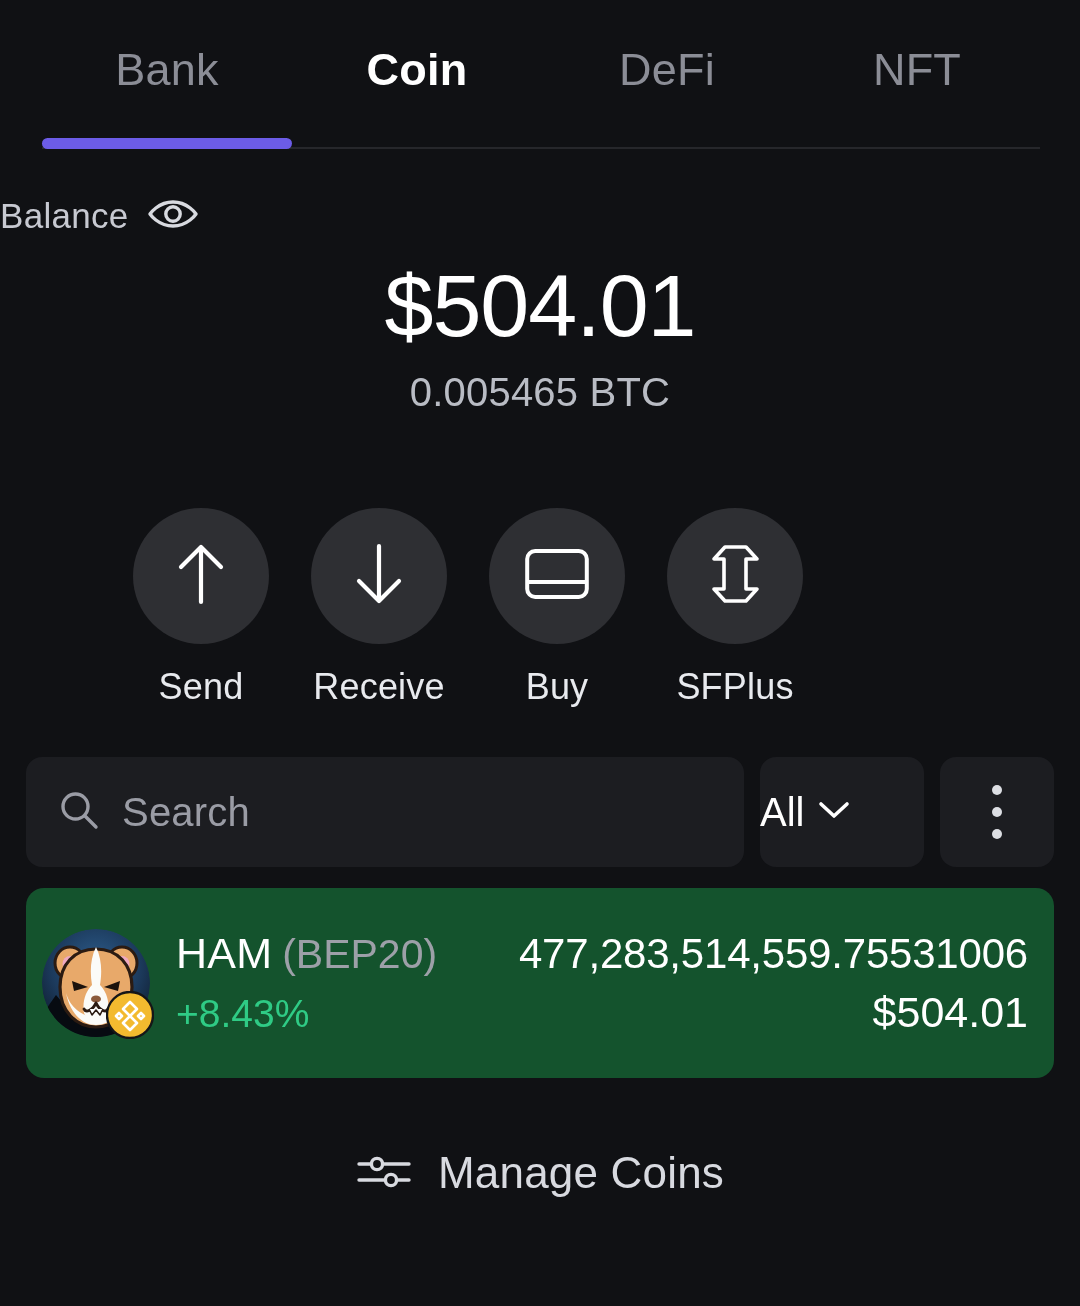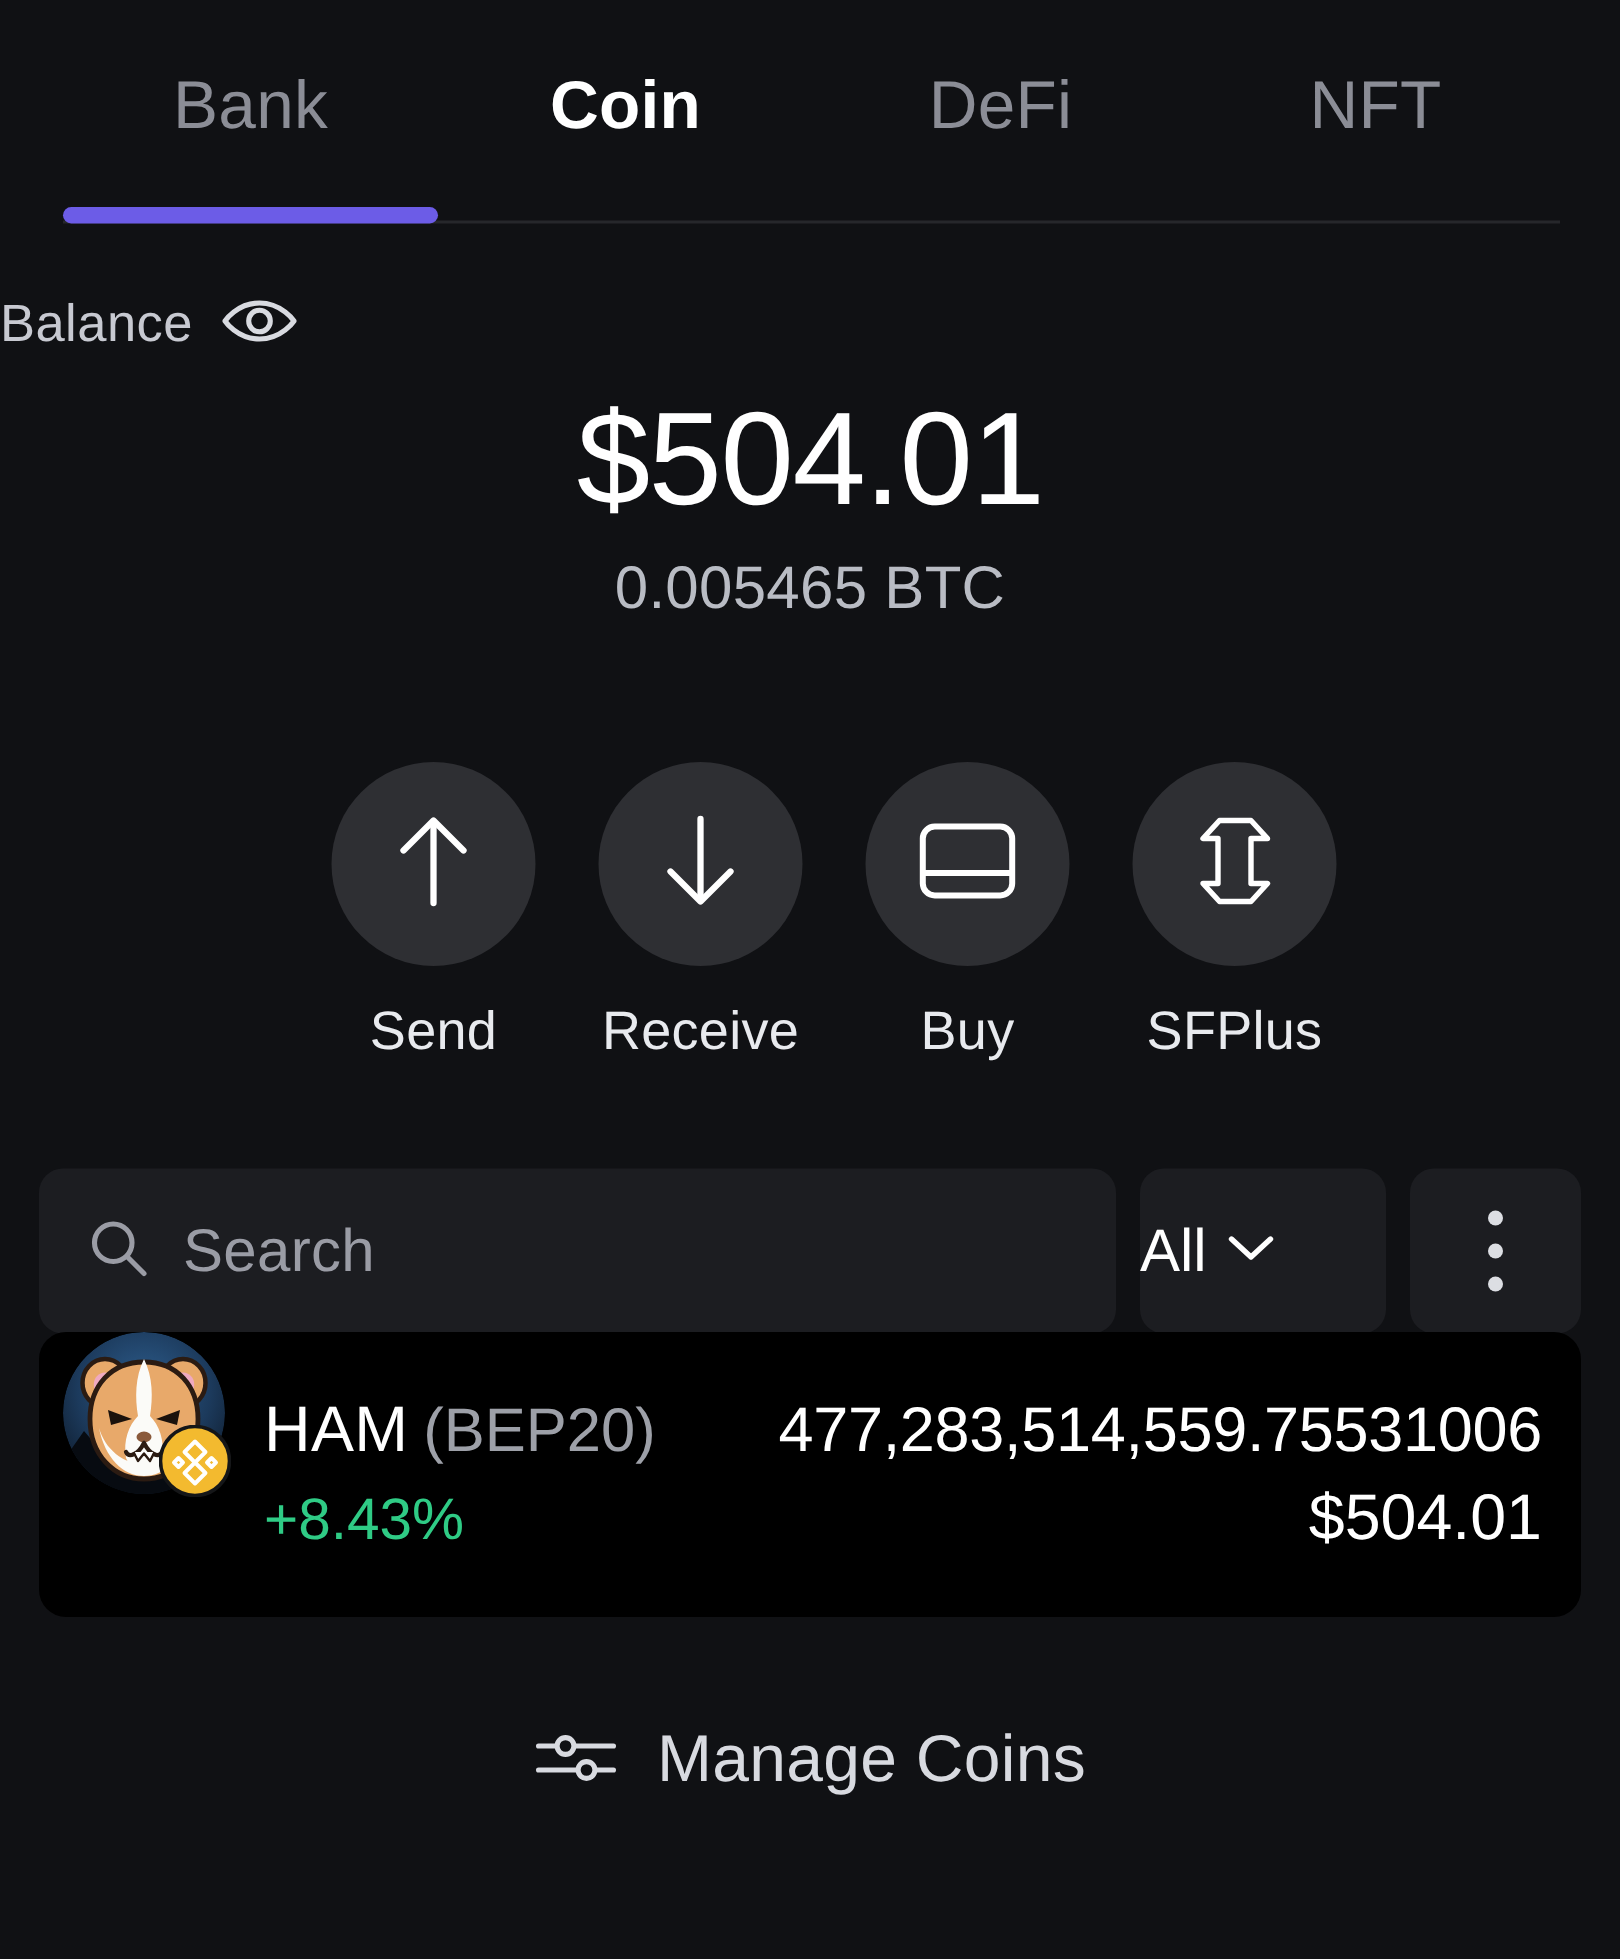--- a/index.html
+++ b/index.html
@@ -105,21 +105,21 @@
     color: #B9BCC4;
     letter-spacing: 0.2px;
   }
 
   
   .actions {
     position: absolute;
     top: 508px; left: 0;
     width: 936px;
     display: flex;
-    justify-content: flex-end;
+    justify-content: center;
     padding: 0 24px;
   }
   .action {
     width: 178px;
     display: flex;
     flex-direction: column;
     align-items: center;
     cursor: pointer;
   }
   .action-circle {
@@ -147,21 +147,21 @@
   .dots-v span {
     width: 11px; height: 11px;
     border-radius: 50%;
     background: #FFFFFF;
     display: block;
   }
 
   
   .searchrow {
     position: absolute;
-    top: 779px; left: 26px;
+    top: 757px; left: 26px;
     width: 1028px;
     height: 110px;
     display: flex;
     gap: 16px;
   }
   .search-field {
     flex: 1;
     background: #1C1D21;
     border-radius: 16px;
     display: flex;
@@ -200,23 +200,24 @@
   }
   .more-btn .dots-v span { width: 10px; height: 10px; background: #DCDEE3; }
   .more-btn .dots-v { gap: 12px; }
 
   
   .token-card {
     position: absolute;
     top: 888px; left: 26px;
     width: 1028px;
     height: 190px;
-    background: #000000;
+    background: #14532d;
     border-radius: 18px;
     display: flex;
+    align-items: center;
     padding: 0 26px 0 16px;
     cursor: pointer;
   }
   .token-avatar {
     position: relative;
     width: 108px;
     height: 108px;
     flex: 0 0 108px;
   }
   .token-badge {

